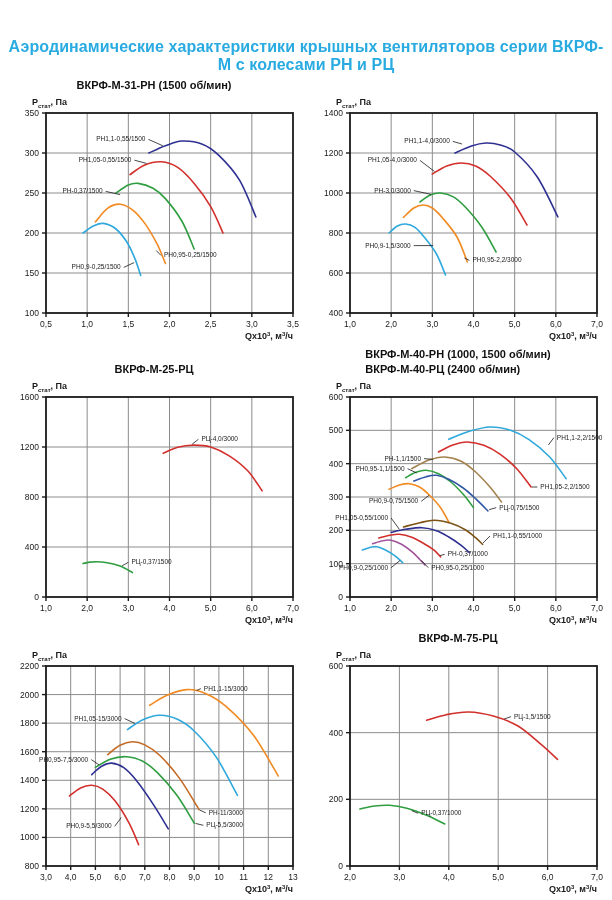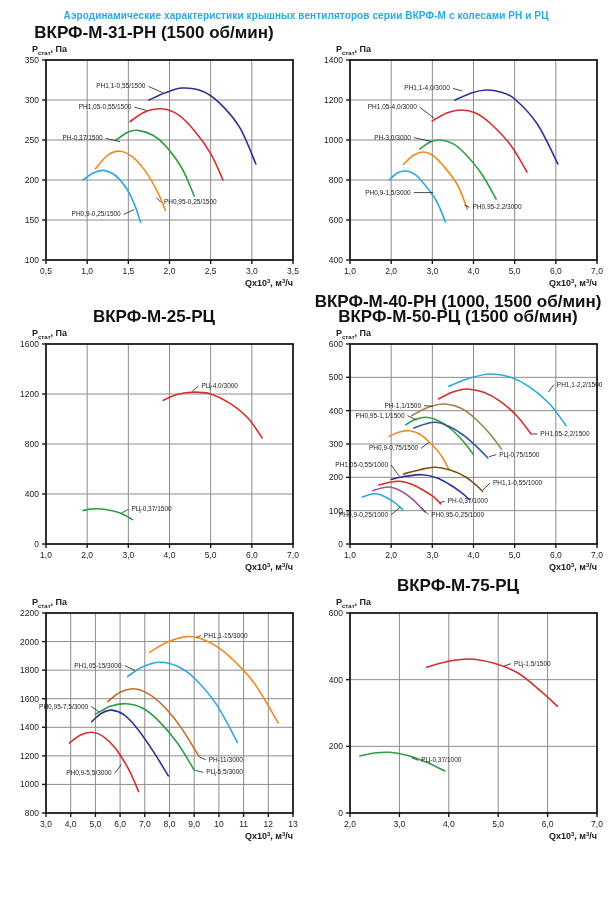--- a/index.html
+++ b/index.html
@@ -1,21 +1,21 @@
 <!DOCTYPE html>
 <html><head>
 <meta charset="utf-8">
 <style>
   html,body{margin:0;padding:0;background:#ffffff;}
   body{width:612px;height:900px;overflow:hidden;font-family:"Liberation Sans",sans-serif;}
   .page{width:612px;height:900px;background:#fff;box-sizing:border-box;padding:6px 6px 0 6px;}
-  .page-title{color:#29abe2;font-weight:bold;font-size:10px;text-align:center;padding:4px 0 2px 0;letter-spacing:0.1px;}
+  .page-title{color:#29abe2;font-weight:bold;font-size:16px;text-align:center;padding:4px 0 2px 0;letter-spacing:0.1px;margin-top:28px;}
   .charts-grid{display:grid;grid-template-columns:1fr 1fr;column-gap:8px;row-gap:4px;margin-top:2px;}
   .panel{display:flex;flex-direction:column;justify-content:flex-end;align-items:center;}
-  .ctitle{font-weight:bold;font-size:17px;color:#111;text-align:center;line-height:15px;}
+  .ctitle{font-weight:bold;font-size:11px;color:#111;line-height:15px;}
   svg{display:block;}
 </style>
 </head>
 <body>
 
 <div class="page">
   <div class="page-title">Аэродинамические характеристики крышных вентиляторов серии ВКРФ-М с колесами РН и РЦ</div>
   <div class="charts-grid" id="charts-grid">
       <div class="panel">
         <div class="ctitle">
@@ -208,21 +208,21 @@
             <line x1="192.375" y1="62.25" x2="186.14166666666668" y2="67.25" stroke="#1a1a1a" stroke-width="0.8"></line>
             <text x="195.375" y="64.25" text-anchor="start">РЦ-4,0/3000</text>
             <line x1="122.39166666666665" y1="185.25" x2="116.15833333333333" y2="188.75" stroke="#1a1a1a" stroke-width="0.8"></line>
             <text x="125.39166666666665" y="187.25" text-anchor="start">РЦ-0,37/1500</text>
           </g>
         </svg>
       </div>
       <div class="panel">
         <div class="ctitle">
           <div>ВКРФ-М-40-РН (1000, 1500 об/мин)</div>
-          <div>ВКРФ-М-50-РЦ (1500 об/мин)</div>
+          <div>ВКРФ-М-40-РЦ (2400 об/мин)</div>
         </div>
         <svg width="296" height="250" viewBox="0 0 296 250">
           <g stroke="#8c8c8c" stroke-width="1">
             <line x1="81.16666666666666" y1="20" x2="81.16666666666666" y2="220"></line>
             <line x1="122.33333333333333" y1="20" x2="122.33333333333333" y2="220"></line>
             <line x1="163.5" y1="20" x2="163.5" y2="220"></line>
             <line x1="204.66666666666666" y1="20" x2="204.66666666666666" y2="220"></line>
             <line x1="245.83333333333334" y1="20" x2="245.83333333333334" y2="220"></line>
             <line x1="40" y1="186.66666666666669" x2="287" y2="186.66666666666669"></line>
             <line x1="40" y1="153.33333333333331" x2="287" y2="153.33333333333331"></line>

